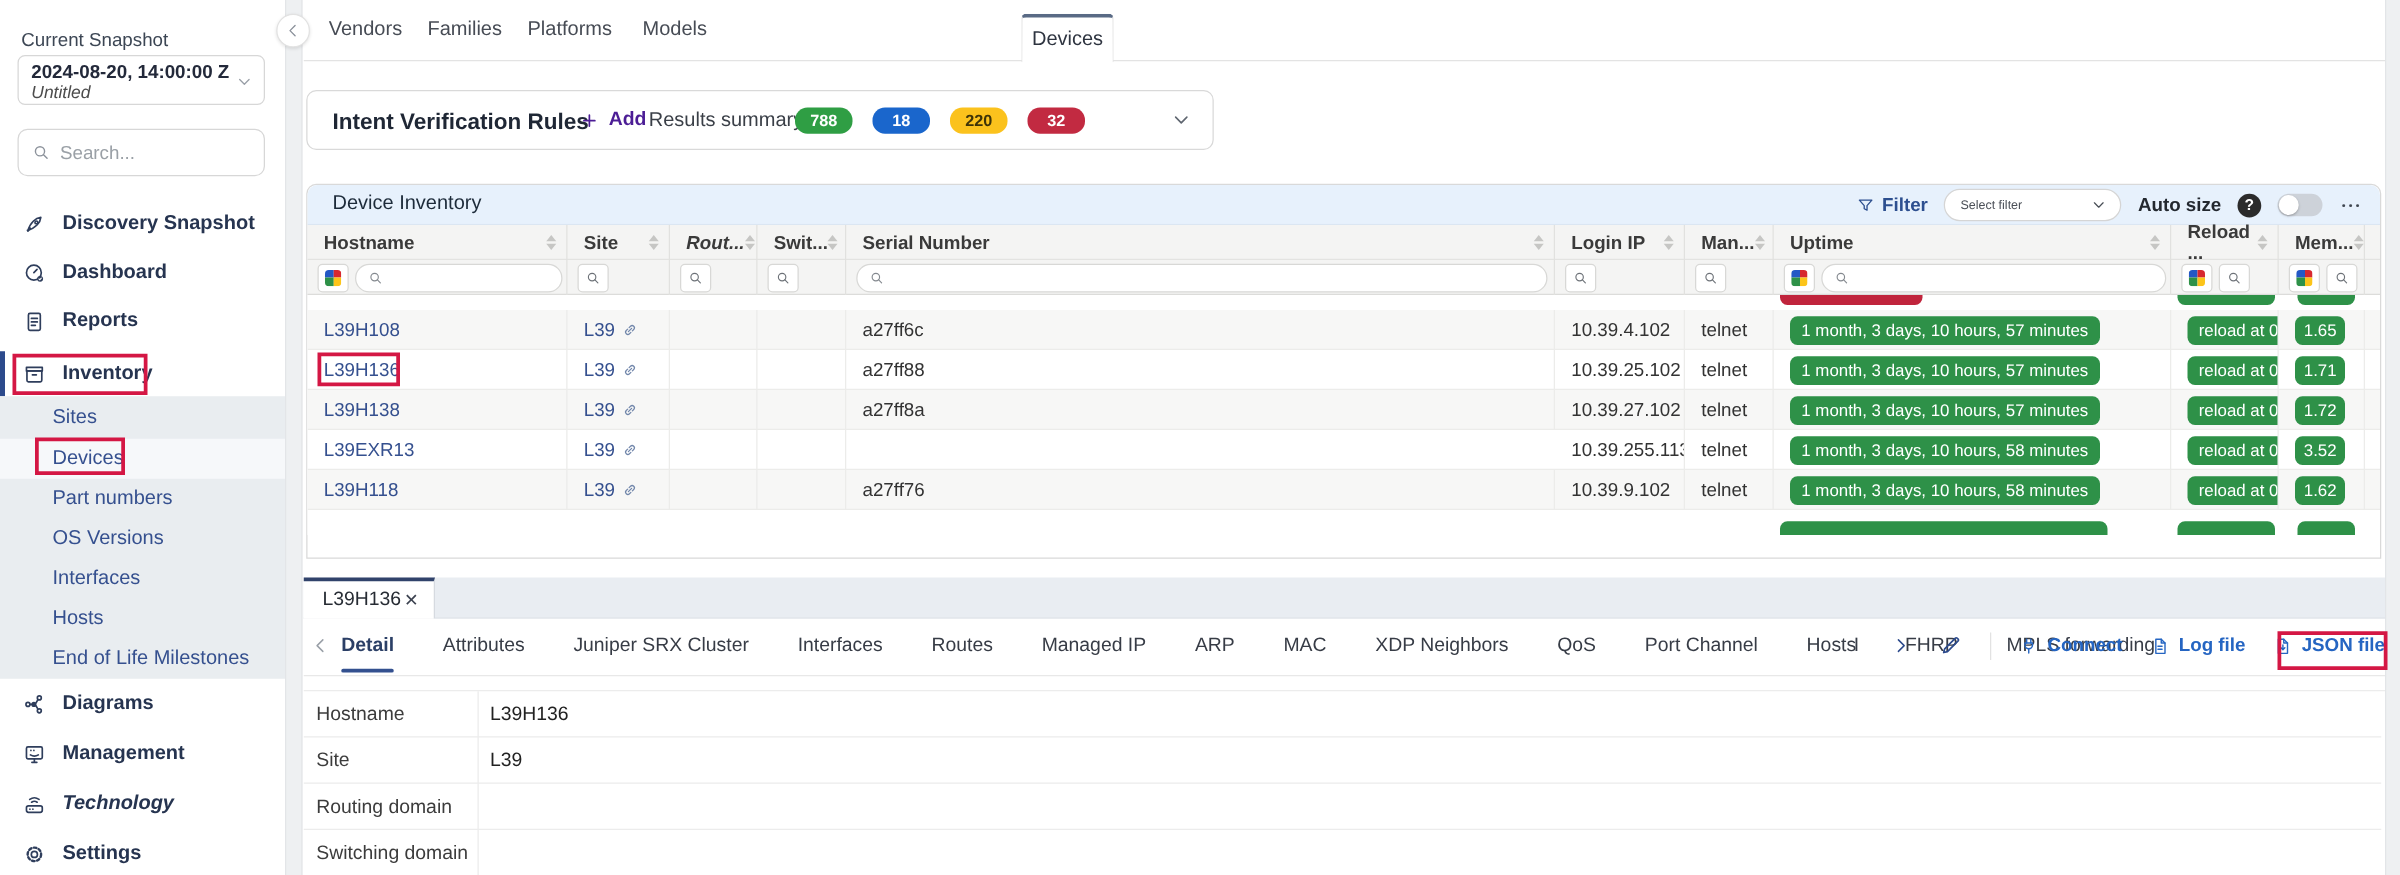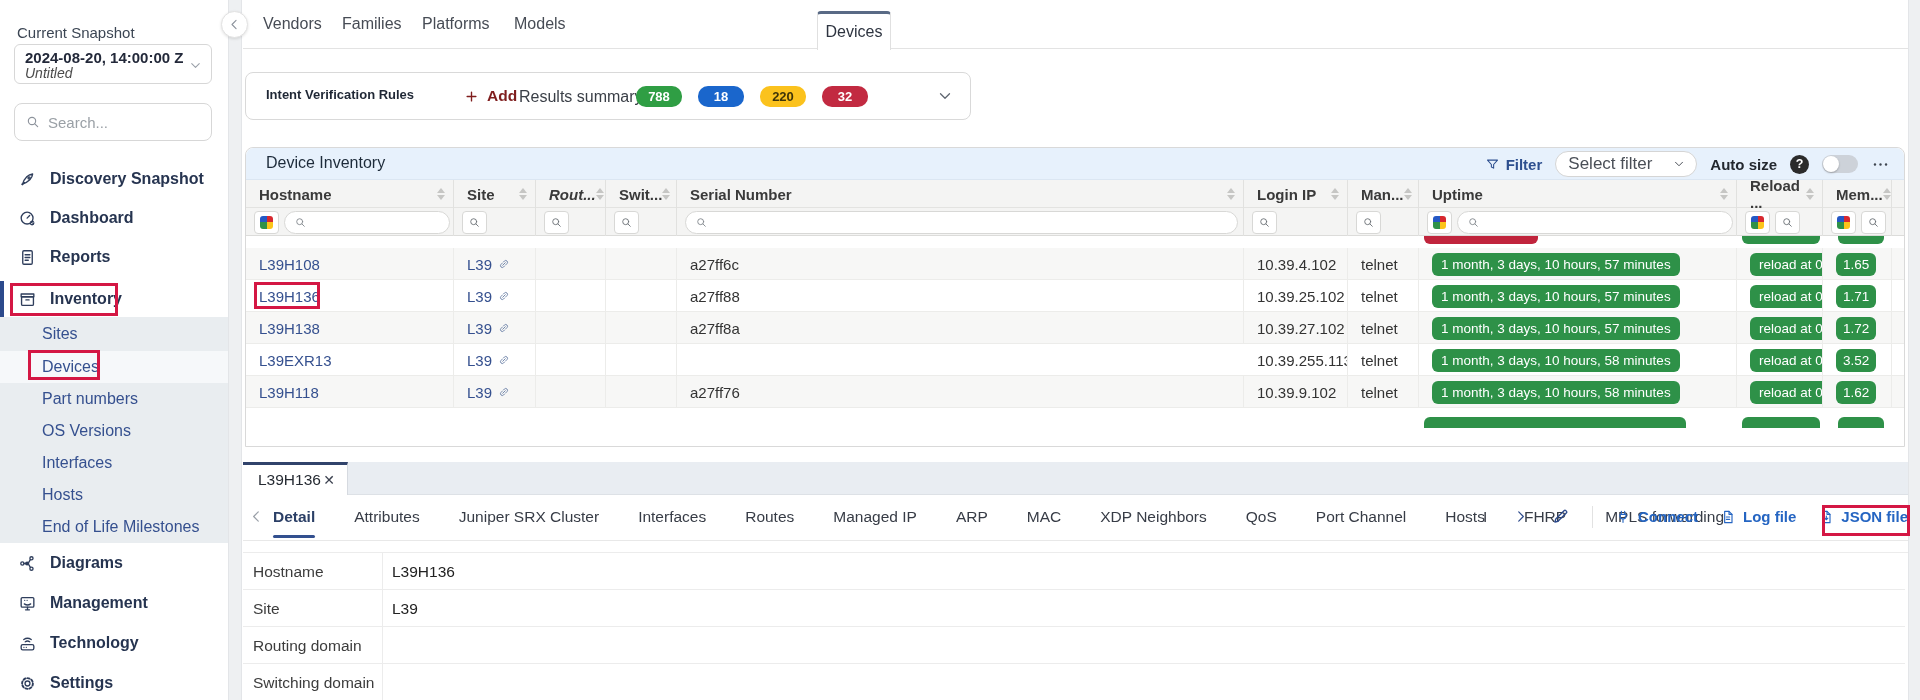--- a/index.html
+++ b/index.html
@@ -28,34 +28,34 @@
   
   .annot { position:absolute; border:3px solid #d41744; background:transparent; z-index:50; pointer-events:none; }
 
   
   #topbar { position:absolute; left:243px; top:0; width:1677px; height:49px; background:#fff; border-bottom:1px solid #e3e3e3; }
   .top-tab { position:absolute; top:0; height:48px; display:flex; align-items:center; font-size:16px; color:#474c55; cursor:pointer; }
   #active-tab { position:absolute; left:574px; top:11px; width:74px; height:39px; background:#fff; border:1px solid #e0e0e0; border-bottom:none; border-top:3px solid #596a85; border-radius:4px 4px 0 0; display:flex; align-items:center; justify-content:center; font-size:16px; color:#2e3440; z-index:2; }
 
   
   #ivr { position:absolute; left:245px; top:72px; width:726px; height:48px; background:#fff; border:1px solid #d9d9d9; border-radius:8px; }
-  #ivr-title { position:absolute; left:20px; top:14px; font-size:13px; font-weight:bold; color:#1f2735;text-align:center; }
-  #ivr-add { position:absolute; left:218px; top:14px; display:flex; align-items:center; gap:8px; color:#7f1d1d; font-size:15.5px; font-weight:bold; cursor:pointer; }
+  #ivr-title { position:absolute; left:20px; top:14px; font-size:18px; font-weight:bold; color:#1f2735;text-align:center; }
+  #ivr-add { position:absolute; left:218px; top:14px; display:flex; align-items:center; gap:8px; color:#4c1d95; font-size:15.5px; font-weight:bold; cursor:pointer; }
   #ivr-summary { position:absolute; left:273px; top:15px; font-size:16px; color:#3a3f47; }
   #ivr-badges { position:absolute; left:390px; top:13px; display:flex; gap:16px; }
   .sbadge { min-width:46px; height:21px; border-radius:10px; display:flex; align-items:center; justify-content:center; font-size:13px; font-weight:bold; color:#fff; padding:0 12px; }
   #ivr-chev { position:absolute; right:16px; top:14px; color:#5f6670; cursor:pointer; }
 
   
   #panel { position:absolute; left:245px; top:147px; width:1660px; height:300px; background:#fff; border:1px solid #d9d9d9; border-radius:8px 8px 0 0; }
   #panel-head { position:absolute; left:0; top:0; width:1658px; height:32px; background:#e7f1fc; border-radius:8px 8px 0 0; border-bottom:1px solid #dbe6f2; }
   #panel-title { position:absolute; left:20px; top:6px; font-size:16px; color:#1d2b3a; }
   #panel-tools { position:absolute; right:14px; top:0; height:32px; display:flex; align-items:center; gap:13px; }
   #filter-link { display:flex; align-items:center; gap:6px; color:#2d4f8f; font-weight:bold; font-size:15px; cursor:pointer; }
-  #select-filter { width:142px; height:26px; background:#fff; border:1px solid #d5d5d5; border-radius:14px; display:flex; align-items:center; justify-content:space-between; padding:0 10px 0 12px; font-size:17px; color:#4a4f57; cursor:pointer; }
+  #select-filter { width:142px; height:26px; background:#fff; border:1px solid #d5d5d5; border-radius:14px; display:flex; align-items:center; justify-content:space-between; padding:0 10px 0 12px; font-size:10px; color:#4a4f57; cursor:pointer; }
   #autosize-label { font-size:15px; color:#23282f; font-weight:bold; }
   #help-circle { width:19px; height:19px; border-radius:50%; background:#2b2b2b; color:#fff; font-size:12.5px; font-weight:bold; display:flex; align-items:center; justify-content:center; }
   #toggle { width:36px; height:18px; border-radius:9px; background:#cdd2d9; position:relative; cursor:pointer; }
   #toggle .knob { position:absolute; left:1px; top:1px; width:16px; height:16px; border-radius:50%; background:#fff; box-shadow:0 1px 2px rgba(0,0,0,.25); }
   #more-dots { color:#3f4650; cursor:pointer; display:flex; }
 
   #thead { position:absolute; left:0; top:32px; width:1658px; height:28px; background:#f4f4f3; border-bottom:1px solid #e3e3e1; }
   #tfilter { position:absolute; left:0; top:60px; width:1658px; height:28px; background:#f4f4f3; border-bottom:1px solid #dcdcda; }
   .hcell { position:absolute; top:0; height:28px; display:flex; align-items:center; justify-content:space-between; padding:0 8px 0 13px; font-size:15px; font-weight:bold; color:#3a3a3a; border-right:1px solid #e1e1df; }
   .fcell { position:absolute; top:0; height:28px; display:flex; align-items:center; gap:5px; padding-left:8px; border-right:1px solid #e1e1df; }
@@ -189,21 +189,21 @@
           <span class="ic" style="display: flex;">
             <svg viewBox="0 0 24 24" width="19" height="19" fill="none" stroke="currentColor" stroke-width="1.7" stroke-linecap="round" stroke-linejoin="round">
               <rect x="4" y="4.5" width="16" height="12" rx="1.5"></rect>
               <path d="M9.5 20h5M12 16.5V20"></path>
               <path d="M8.5 8h.01M11.5 8h.01"></path>
               <path d="M8 12.5c2.4 1.6 5.6 1.6 8 0"></path>
             </svg>
           </span>
           <span>Management</span>
         </div>
-        <div class="nav-item" style="top: 625px;">
+        <div class="nav-item" style="top: 625px; font-style: italic;">
           <span class="ic" style="display: flex;">
             <svg viewBox="0 0 24 24" width="19" height="19" fill="none" stroke="currentColor" stroke-width="1.7" stroke-linecap="round" stroke-linejoin="round">
               <rect x="4" y="13.5" width="16" height="6.5" rx="2"></rect>
               <path d="M7.5 16.8h.01M10.5 16.8h.01"></path>
               <path d="M9.2 9.8a5 5 0 0 1 5.6 0"></path>
               <path d="M7.3 7a8 8 0 0 1 9.4 0"></path>
             </svg>
           </span>
           <span>Technology</span>
         </div>

